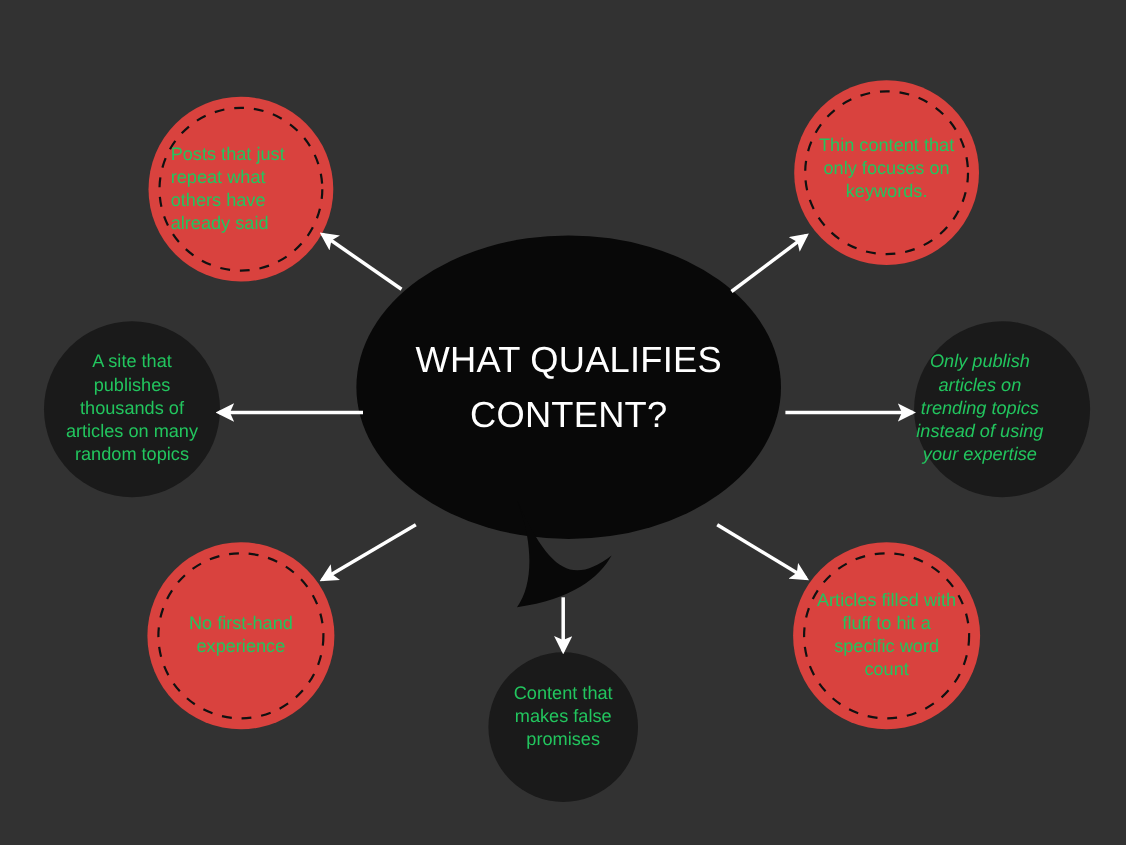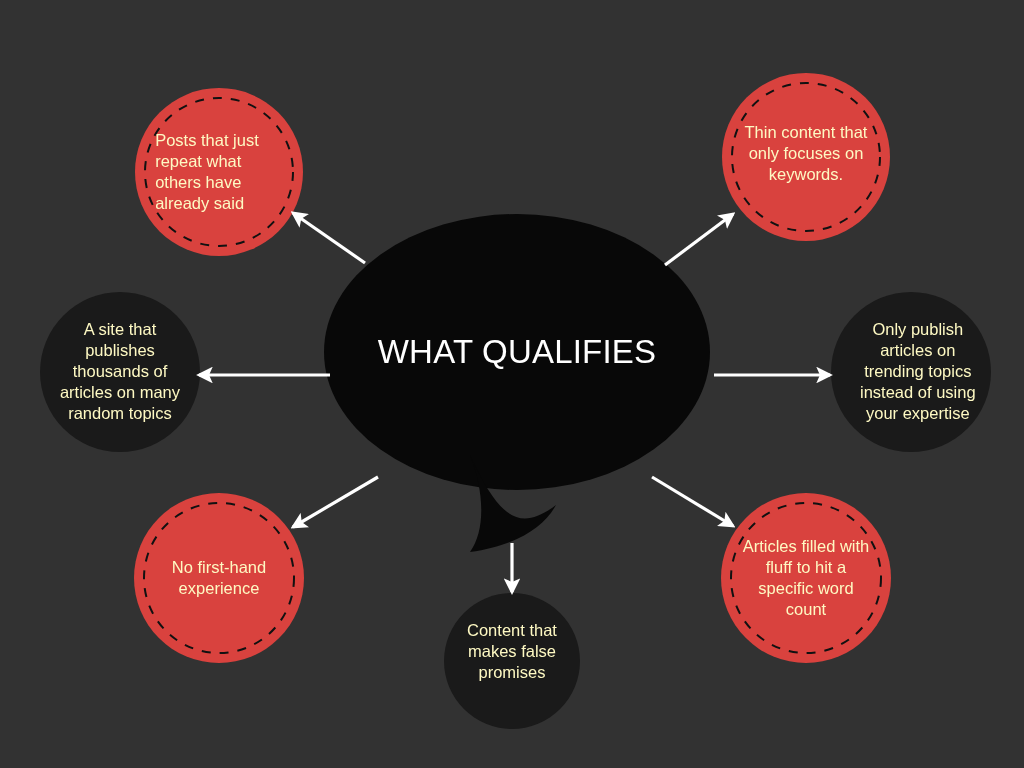--- a/index.html
+++ b/index.html
@@ -22,21 +22,21 @@
     left: 0;
     width: 1024px;
     height: 768px;
   }
   .node-label {
     position: absolute;
     display: flex;
     align-items: center;
     justify-content: center;
     text-align: center;
-    color: #fef9c3;
+    color: #22c55e;
     pointer-events: none;
     box-sizing: border-box;
   }
   .bubble-label {
     font-size: 16.5px;
     line-height: 21px;
     font-weight: 400;
   }
   .bubble-label.left-align {
     text-align: left;
@@ -102,22 +102,23 @@
         <line x1="378" y1="477" x2="293" y2="527" stroke="#ffffff" stroke-width="3.2" marker-end="url(#arrowhead)"></line>
         <line x1="652" y1="477" x2="733" y2="526" stroke="#ffffff" stroke-width="3.2" marker-end="url(#arrowhead)"></line>
         <line x1="512" y1="543" x2="512" y2="592" stroke="#ffffff" stroke-width="3.2" marker-end="url(#arrowhead)"></line>
       </g>
   </svg>
 
   <div id="labels-layer">
       <div class="node-label bubble-label left-align" style="left: 155.16px; top: 108.16px; width: 127.68px; height: 127.68px;">Posts that just repeat what others have already said</div>
       <div class="node-label bubble-label" style="left: 742.16px; top: 90px; width: 127.68px; height: 127.68px;">Thin content that only focuses on keywords.</div>
       <div class="node-label bubble-label" style="left: 59.2px; top: 311.2px; width: 121.6px; height: 121.6px;">A site that publishes thousands of articles on many random topics</div>
-      <div class="node-label bubble-label" style="left: 857px; top: 311.2px; width: 121.6px; height: 121.6px;">Only publish articles on trending topics instead of using your expertise</div>
+      <div class="node-label bubble-label" style="left: 830px; top: 311.2px; width: 121.6px; height: 121.6px; font-style: italic;">Only publish articles on trending topics instead of using your expertise</div>
       <div class="node-label bubble-label" style="left: 154.4px; top: 513.4px; width: 129.2px; height: 129.2px;">No first-hand experience</div>
       <div class="node-label bubble-label" style="left: 741.4px; top: 513.4px; width: 129.2px; height: 129.2px;">Articles filled with fluff to hit a specific word count</div>
       <div class="node-label bubble-label" style="left: 460.32px; top: 600px; width: 103.36px; height: 103.36px;">Content that makes false promises</div>
       <div class="node-label center-label" style="left: 317px; top: 272px; width: 400px; height: 160px; flex-direction: column;">
         <div>WHAT QUALIFIES</div>
+        <div>CONTENT?</div>
       </div>
     </div>
 
 </div>
 
 </body></html>

